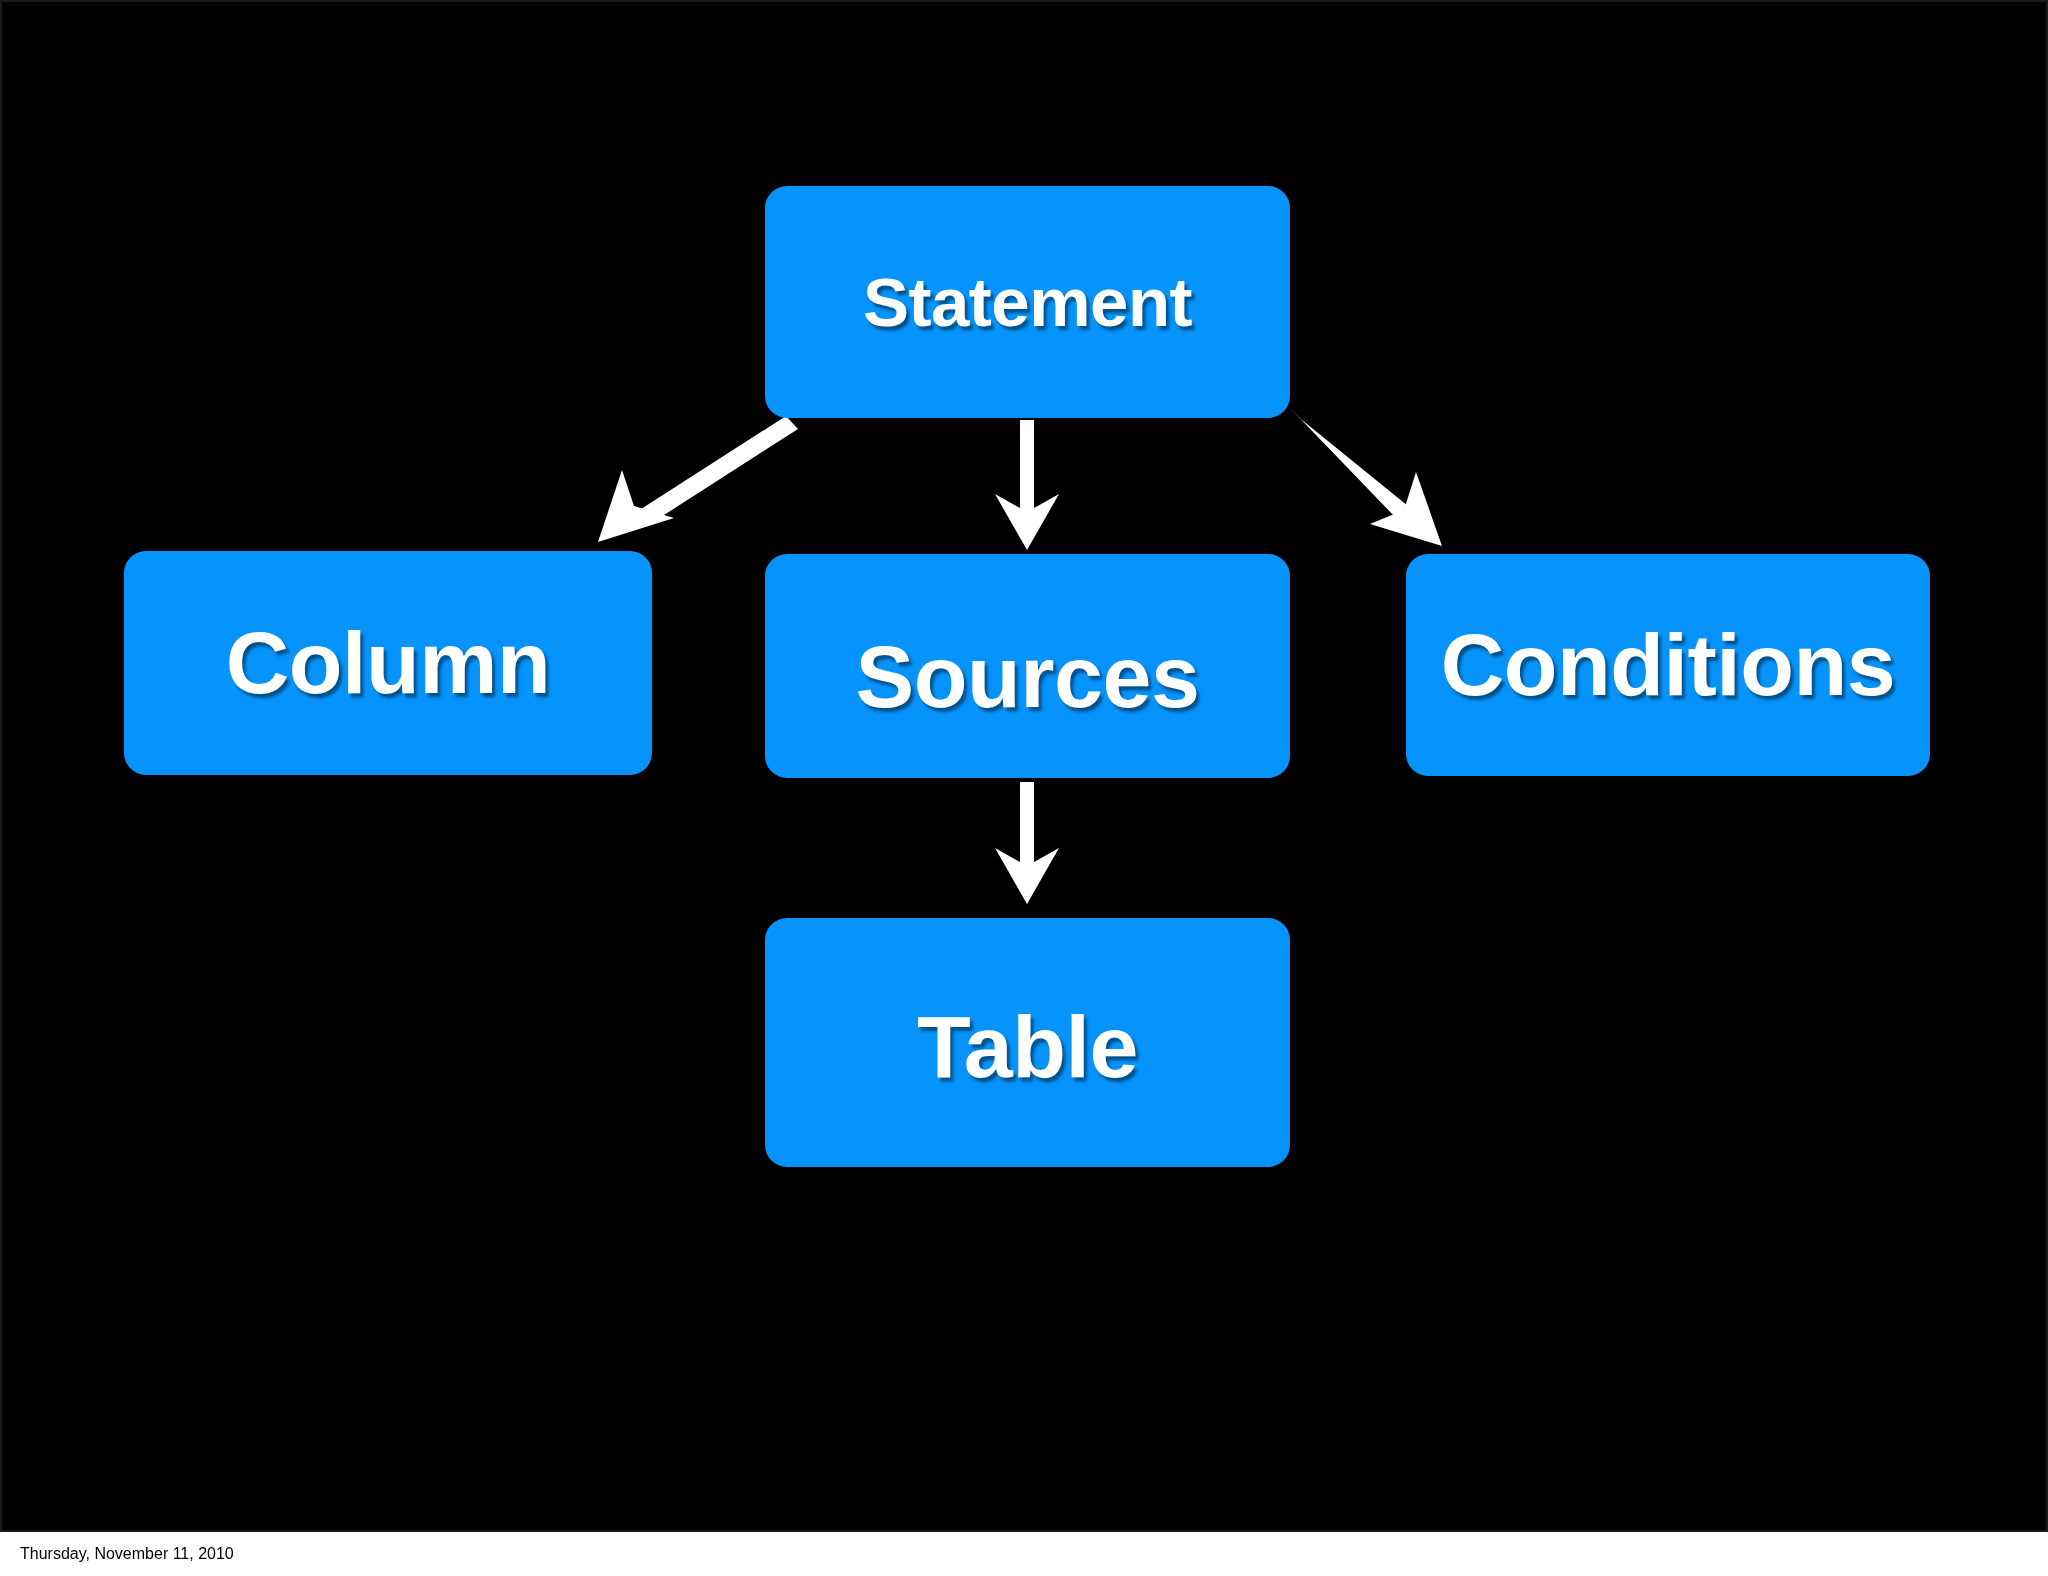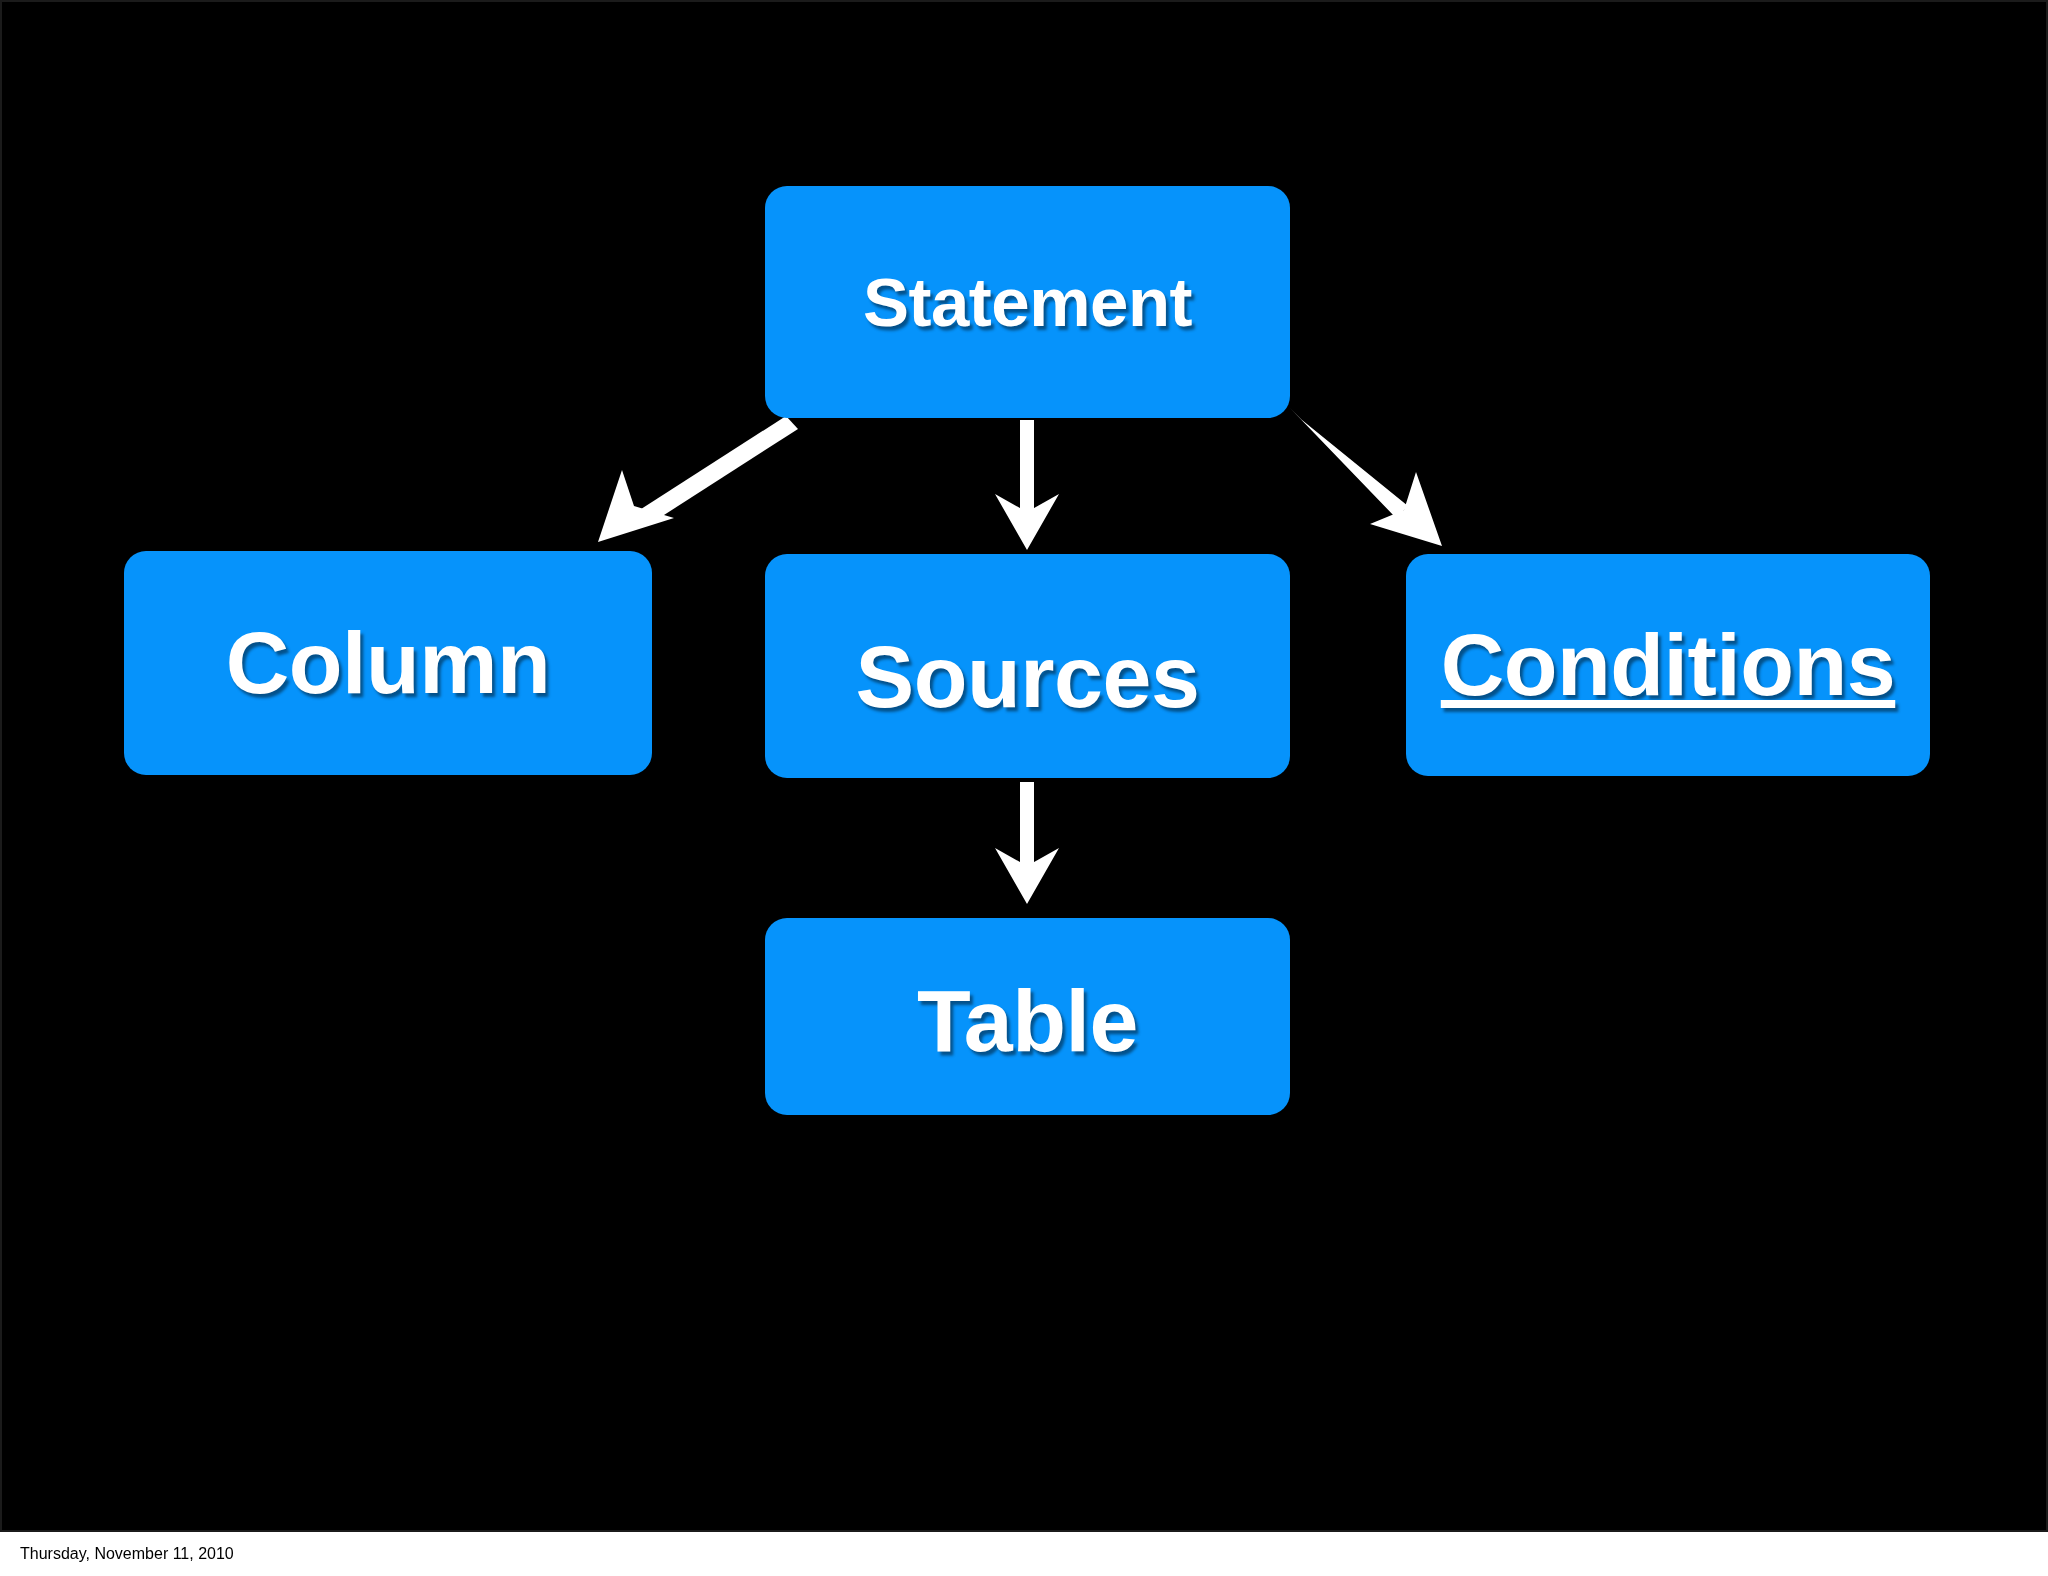--- a/index.html
+++ b/index.html
@@ -72,25 +72,25 @@
   #node-sources {
     left: 763px; top: 552px;
     width: 525px; height: 224px;
   }
   #node-sources .node-label { font-size: 88px; margin-top: 21px; }
 
   #node-conditions {
     left: 1404px; top: 552px;
     width: 524px; height: 222px;
   }
-  #node-conditions .node-label { font-size: 88px; text-decoration: underline; }
+  #node-conditions .node-label { font-size: 88px; }
 
   #node-table {
     left: 763px; top: 916px;
-    width: 525px; height: 197px;
+    width: 525px; height: 249px;
   }
   #node-table .node-label { font-size: 88px; margin-top: 8px; }
 
   
   #connector-layer {
     position: absolute;
     left: 0; top: 0;
     width: 2048px;
     height: 1532px;
     pointer-events: none;

